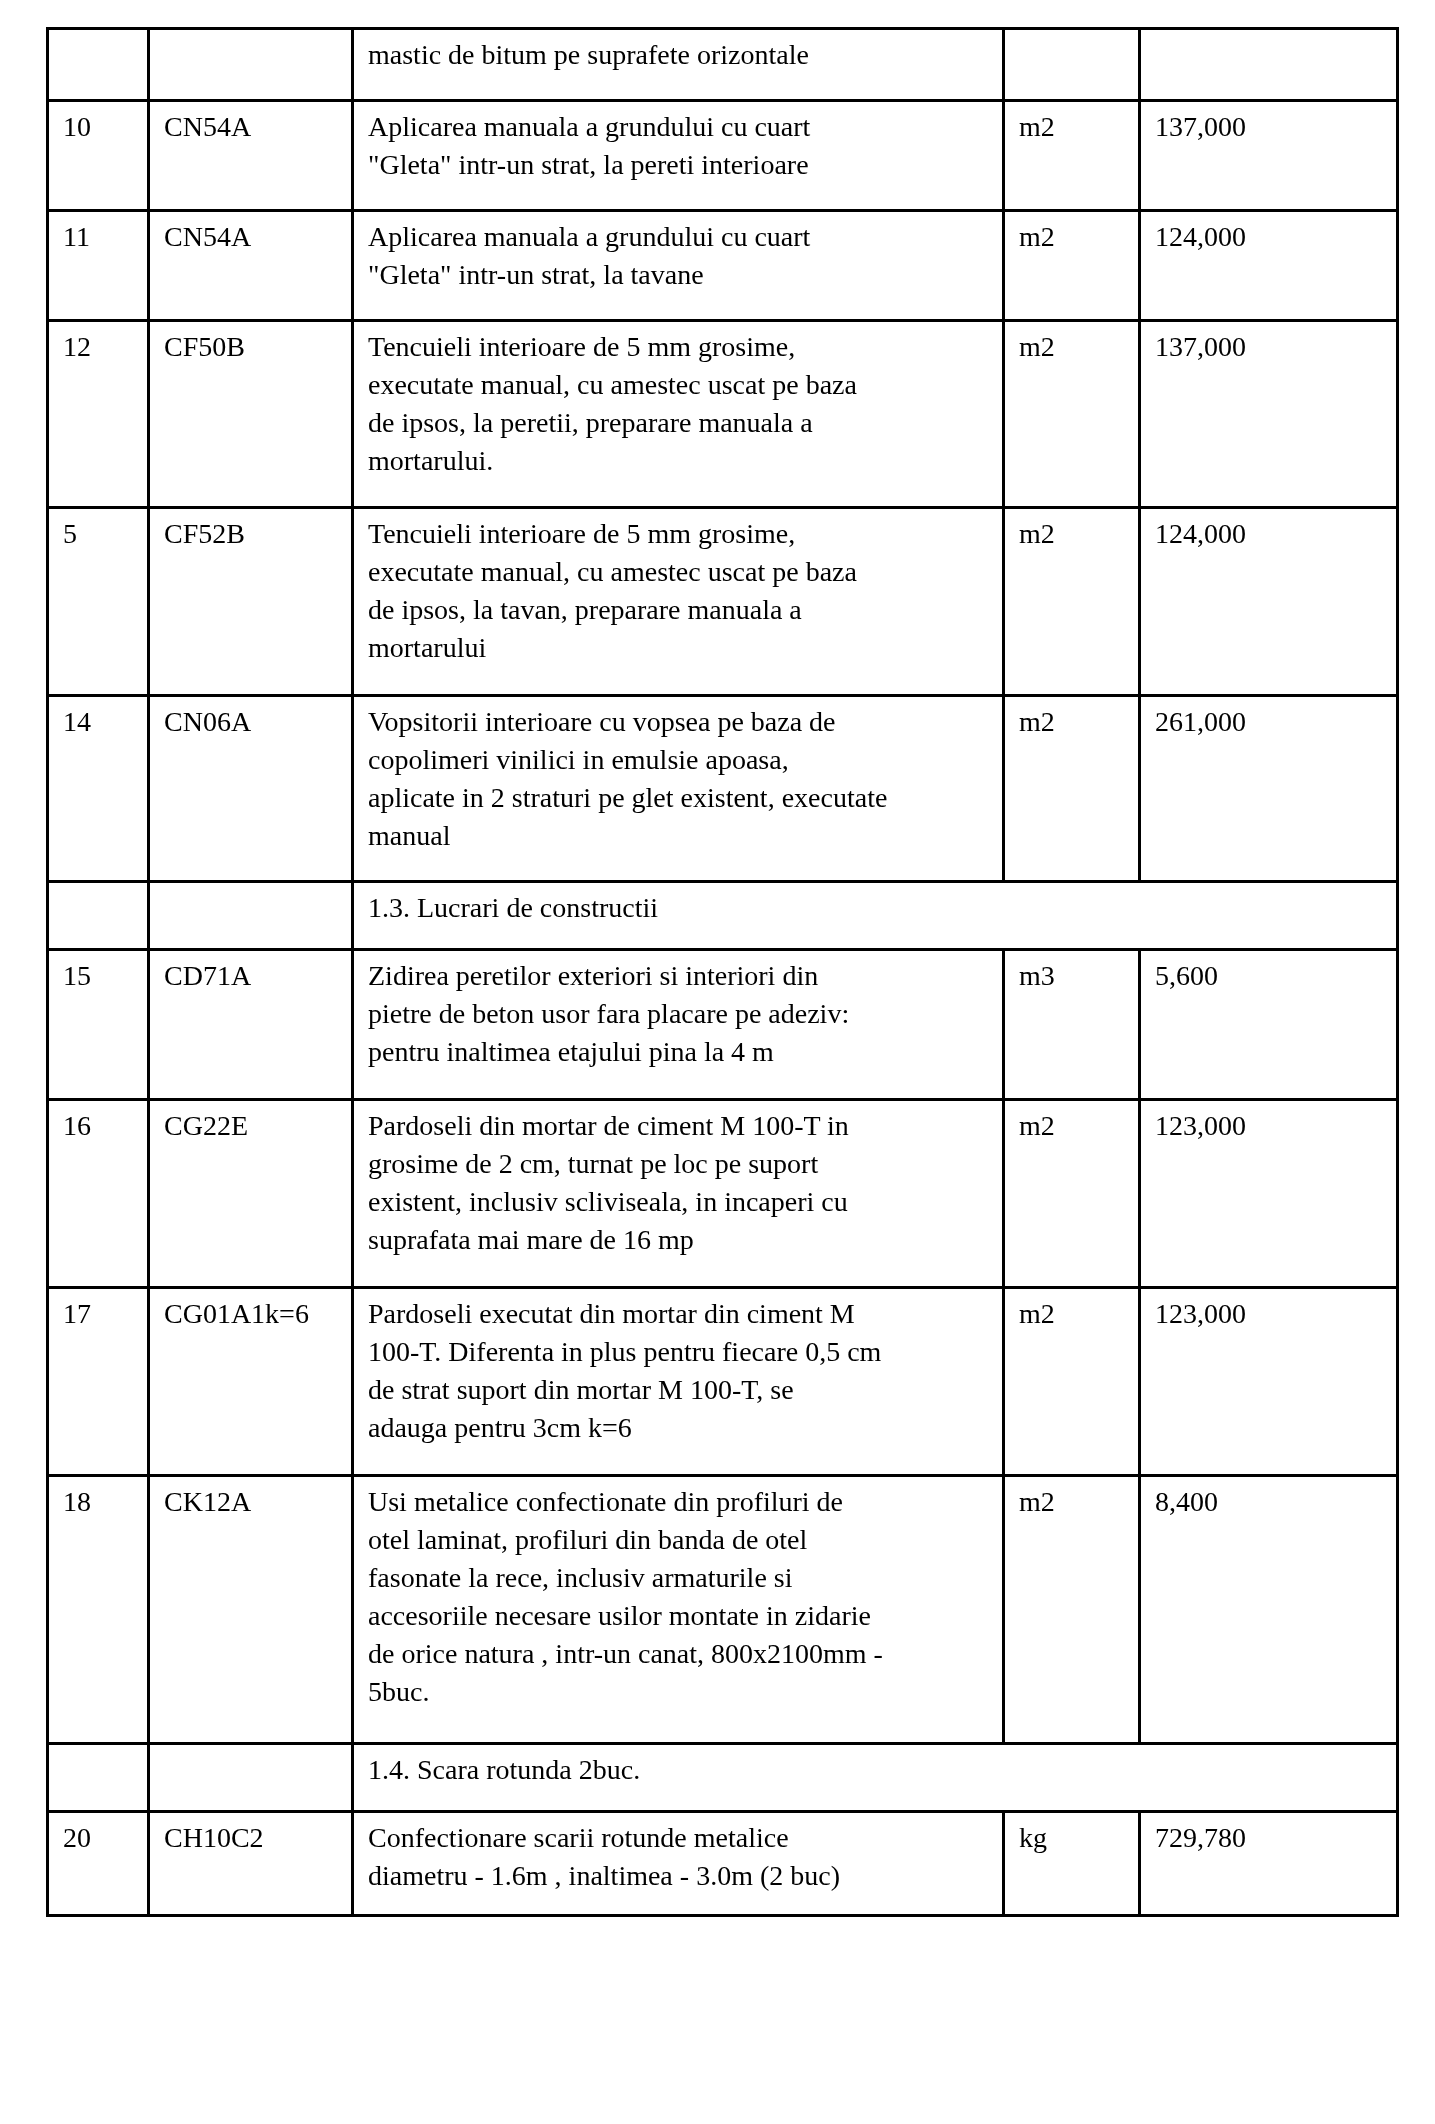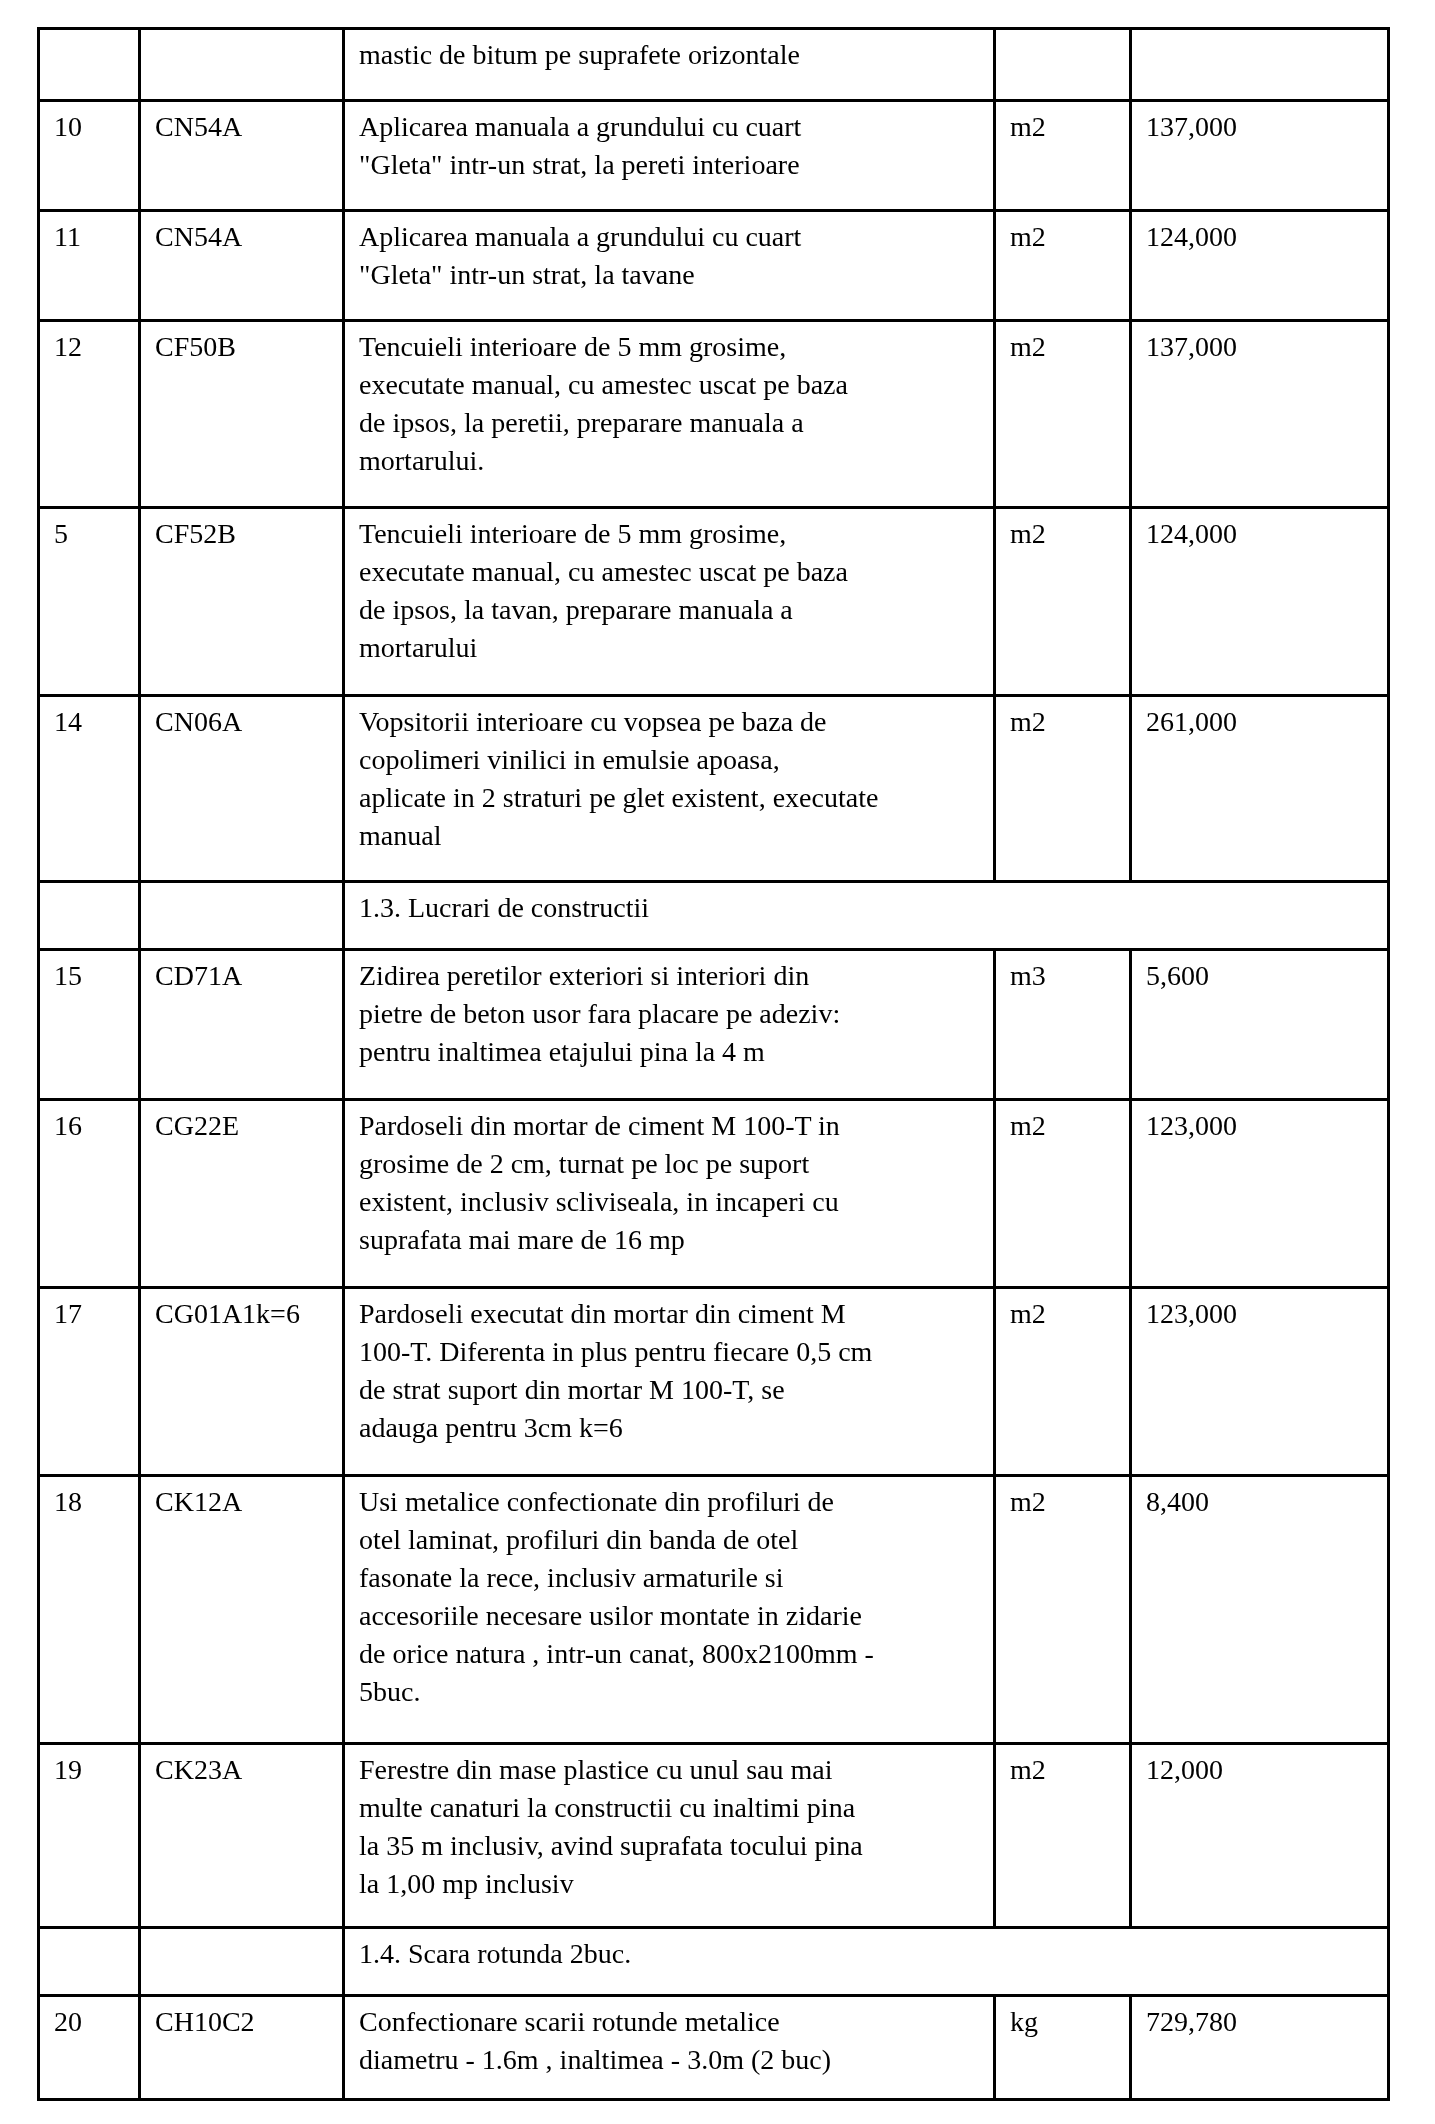--- a/index.html
+++ b/index.html
@@ -1,19 +1,19 @@
 <!DOCTYPE html>
 <html><head>
 <meta charset="utf-8">
 <style>
   html, body { margin: 0; padding: 0; background: #ffffff; }
   body { width: 1435px; height: 2124px; position: relative; overflow: hidden;
          font-family: "Liberation Serif", "DejaVu Serif", serif; color: #000; }
   table.estimate {
-    position: absolute; left: 37px; top: 27px; width: 1350px;
+    position: absolute; left: 46px; top: 27px; width: 1350px;
     border-collapse: collapse; table-layout: fixed;
   }
   table.estimate td {
     border: 3px solid #000; vertical-align: top;
     font-size: 28px; line-height: 38px; padding: 6px 14px 0 14px;
     overflow: hidden;
   }
   col.c-nr { width: 101px; }
   col.c-code { width: 204px; }
   col.c-desc { width: 651px; }
@@ -140,30 +140,20 @@
       <td class="desc">Usi metalice confectionate din profiluri de
 otel laminat, profiluri din banda de otel
 fasonate la rece, inclusiv armaturile si
 accesoriile necesare usilor montate in zidarie
 de orice natura , intr-un canat, 800x2100mm -
 5buc.</td>
       <td class="unit">m2</td>
       <td class="qty">8,400</td>
     </tr>
 
-    <tr style="height:184px">
-      <td class="nr">19</td>
-      <td>CK23A</td>
-      <td class="desc">Ferestre din mase plastice cu unul sau mai
-multe canaturi la constructii cu inaltimi pina
-la 35 m inclusiv, avind suprafata tocului pina
-la 1,00 mp inclusiv</td>
-      <td class="unit">m2</td>
-      <td class="qty">12,000</td>
-    </tr>
 
     <tr style="height:68px">
       <td class="nr"></td>
       <td></td>
       <td class="section-title" colspan="3">1.4. Scara rotunda 2buc.</td>
     </tr>
 
     <tr style="height:104px">
       <td class="nr">20</td>
       <td>CH10C2</td>

